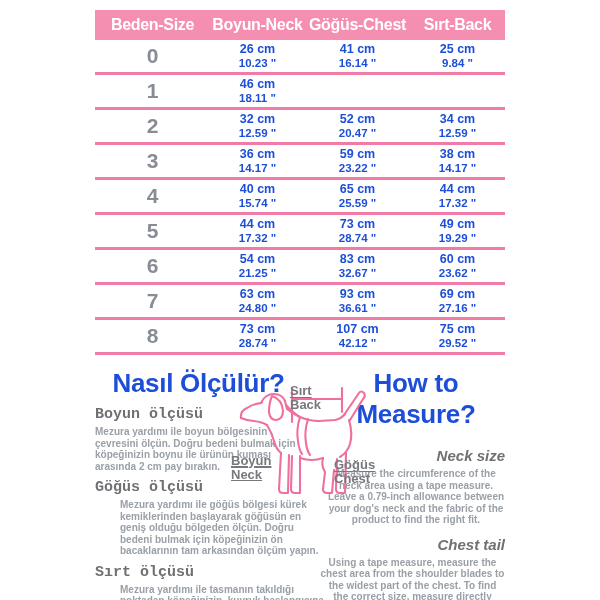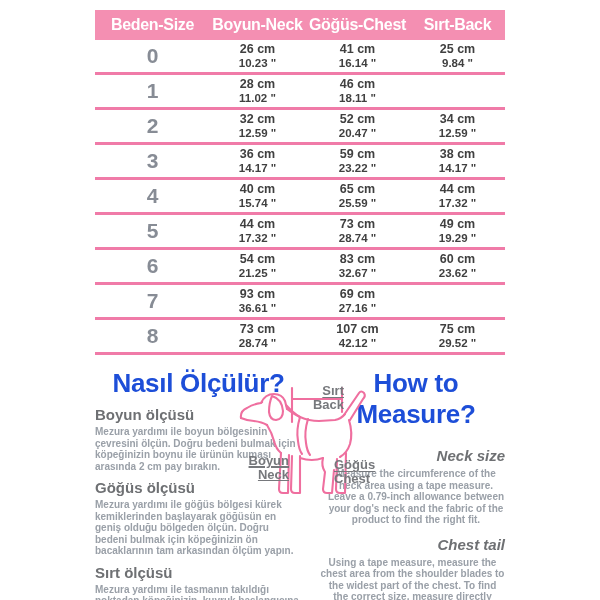--- a/index.html
+++ b/index.html
@@ -8,44 +8,44 @@
   .page { position:relative; width:600px; height:600px; background:#fff; overflow:hidden; }
 
   
   .size-table { position:absolute; left:95px; top:10px; width:410px; }
   .thead { display:grid; grid-template-columns:115px 95px 105px 95px;
     background:#f48fb2; height:30px; align-items:center; }
   .th { color:#ffffff; font-weight:bold; font-size:16px; text-align:center;
     letter-spacing:-0.3px; }
   .trow { display:grid; grid-template-columns:115px 95px 105px 95px;
     height:35px; border-bottom:3px solid #f07ba8; align-items:center; }
-  .cell { text-align:center; color:#404040; line-height:1.05; }
+  .cell { text-align:center; color:#1d4ed8; line-height:1.05; }
   .size-cell { font-size:21px; font-weight:bold; color:#878c95; }
   .cm { font-size:12.5px; font-weight:bold; }
   .in { font-size:11.5px; font-weight:bold; }
 
   
   .guide-title { font-size:26px; font-weight:bold; color:#1d4ed8; letter-spacing:-0.3px; }
   .col-left { position:absolute; left:95px; top:368px; width:207px; }
   .col-left .guide-title { text-align:center; margin-bottom:4px; }
-  .col-left h3 { font-size:15px; font-weight:bold; color:#6e7073; margin:7px 0 3px; }
+  .col-left h3 { font-size:15px; font-weight:bold; color:#6e7073; margin:7px 0 3px;font-family:Liberation Mono, monospace; }
   .col-left p { font-size:10px; font-weight:bold; color:#9aa0a8; line-height:11.5px; }
-  .col-left .s2 p, .col-left .s3 p { width:207px; }
+  .col-left .s2 p, .col-left .s3 p { width:207px;margin-left:25px; }
 
   .col-right { position:absolute; left:327px; top:368px; width:178px; }
   .col-right .guide-title { text-align:center; margin-bottom:17px; }
   .col-right h3 { font-size:15px; font-weight:bold; color:#6e7073; text-align:right; margin:8px 0 4px;font-style:italic; }
   .col-right p { font-size:10px; font-weight:bold; color:#9aa0a8; line-height:11.5px; text-align:center; }
   .col-right .s2, .col-right .s3 { margin-top:10px; }
   .col-right .s2 p, .col-right .s3 p { width:185px; margin-left:-7px; }
 
   
   .dog-svg { position:absolute; left:233px; top:380px; }
   .diagram-label { position:absolute; color:#76787c; font-weight:bold; font-size:13px;
-    text-align:right; line-height:14px; }
+    text-align:left; line-height:14px; }
   .diagram-label .tr { text-decoration:underline; text-underline-offset:2px; }
   .lbl-back  { left:290px; top:384px; width:54px; }
   .lbl-neck  { left:231px; top:454px; width:58px;text-decoration:underline; }
   .lbl-chest { left:294px; top:458px; width:48px;padding-left:40px; }
 </style>
 </head>
 <body>
 
 <div class="page">
 
@@ -68,24 +68,20 @@
             <div class="in">16.14 "</div>
           </div>
           <div class="cell">
             <div class="cm">25 cm</div>
             <div class="in">9.84 "</div>
           </div>
         </div>
         <div class="trow">
           <div class="cell size-cell">1</div>
           <div class="cell">
-            <div class="cm">28 cm</div>
-            <div class="in">11.02 "</div>
-          </div>
-          <div class="cell">
             <div class="cm">46 cm</div>
             <div class="in">18.11 "</div>
           </div>
         </div>
         <div class="trow">
           <div class="cell size-cell">2</div>
           <div class="cell">
             <div class="cm">32 cm</div>
             <div class="in">12.59 "</div>
           </div>
@@ -153,20 +149,24 @@
             <div class="cm">83 cm</div>
             <div class="in">32.67 "</div>
           </div>
           <div class="cell">
             <div class="cm">60 cm</div>
             <div class="in">23.62 "</div>
           </div>
         </div>
         <div class="trow">
           <div class="cell size-cell">7</div>
+          <div class="cell">
+            <div class="cm">63 cm</div>
+            <div class="in">24.80 "</div>
+          </div>
           <div class="cell">
             <div class="cm">93 cm</div>
             <div class="in">36.61 "</div>
           </div>
           <div class="cell">
             <div class="cm">69 cm</div>
             <div class="in">27.16 "</div>
           </div>
         </div>
         <div class="trow">

